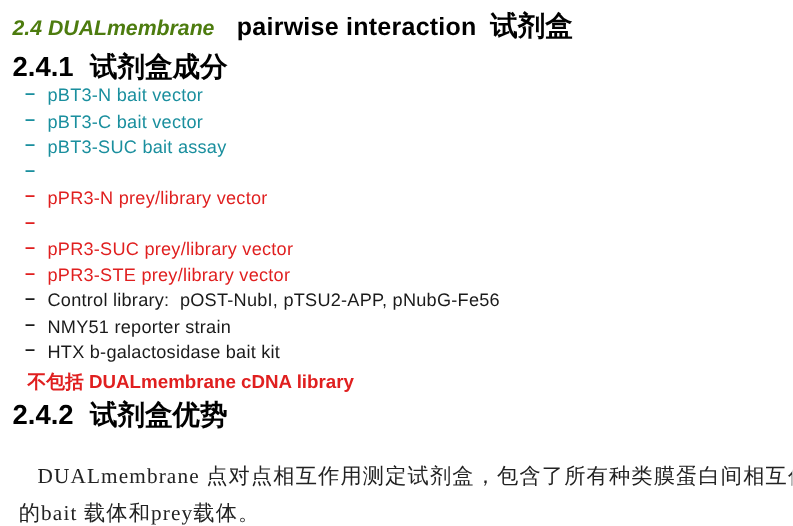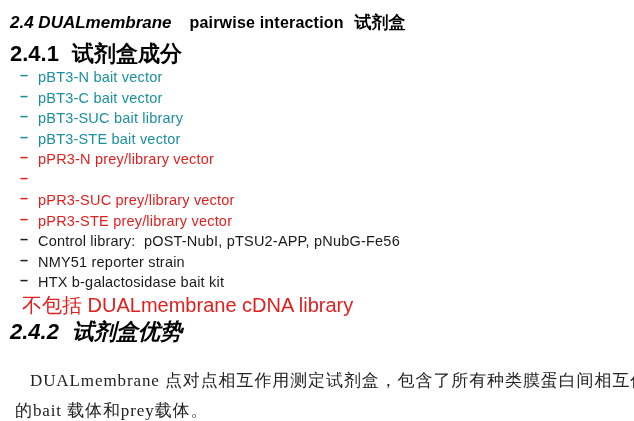--- a/index.html
+++ b/index.html
@@ -17,45 +17,45 @@
   
   .doc-title {
     margin: 0;
     white-space: nowrap;
     line-height: 24px;
   }
   .doc-title .t-num {
     font-size: 17px;
     font-weight: bold;
     font-style: italic;
-    color: #000000;
+    color: #4d7c0f;
   }
   .doc-title .t-en {
-    font-size: 16px;
+    font-size: 20px;
     font-weight: 800;
     color: #000000;
     margin-left: 9px;
     letter-spacing: 0.2px;
   }
   .doc-title .t-cn {
-    font-size: 17px;
+    font-size: 22px;
     font-weight: bold;
     color: #000000;
     margin-left: 2px;
   }
   .sec-heading {
     margin: 9px 0 0 0;
     font-size: 22px;
     font-weight: bold;
     color: #000000;
     line-height: 19px;
     white-space: nowrap;
   }
   .sec-heading .sec-label { margin-left: 7px; }
-  .sec-heading.second { margin-top: 7px; font-style: italic; }
+  .sec-heading.second { margin-top: 7px; }
   
   ul.kit-list {
     list-style: none;
     margin: 4px 0 0 0;
     padding: 0 0 0 10px;
   }
   ul.kit-list li {
     display: flex;
     align-items: baseline;
     line-height: 20.5px;
@@ -68,22 +68,22 @@
     font-weight: bold;
     transform: translateY(-2px);
   }
   ul.kit-list .li-text { white-space: pre; }
   .c-teal { color: var(--teal); }
   .c-red  { color: var(--red); }
   .c-dark { color: var(--dark); }
   
   .excluded-note {
     margin: 3px 0 0 12px;
-    font-size: 20px;
-    font-weight: normal;
+    font-size: 15px;
+    font-weight: bold;
     color: var(--red);
     line-height: 19px;
     white-space: nowrap;
   }
   
   .advantage-para {
     margin: 25px 0 0 5px;
     font-family: "Liberation Serif", serif;
     font-size: 17px;
     color: #222222;
@@ -115,25 +115,24 @@
     <li class="c-teal">
       <span class="dash">–</span>
       <span class="li-text">pBT3-N bait vector</span>
     </li>
     <li class="c-teal">
       <span class="dash">–</span>
       <span class="li-text">pBT3-C bait vector</span>
     </li>
     <li class="c-teal">
       <span class="dash">–</span>
-      <span class="li-text">pBT3-SUC bait library</span>
+      <span class="li-text">pBT3-SUC bait assay</span>
     </li>
     <li class="c-teal">
       <span class="dash">–</span>
-      <span class="li-text">pBT3-STE bait vector</span>
     </li>
     <li class="c-red">
       <span class="dash">–</span>
       <span class="li-text">pPR3-N prey/library vector</span>
     </li>
     <li class="c-red">
       <span class="dash">–</span>
     </li>
     <li class="c-red">
       <span class="dash">–</span>

